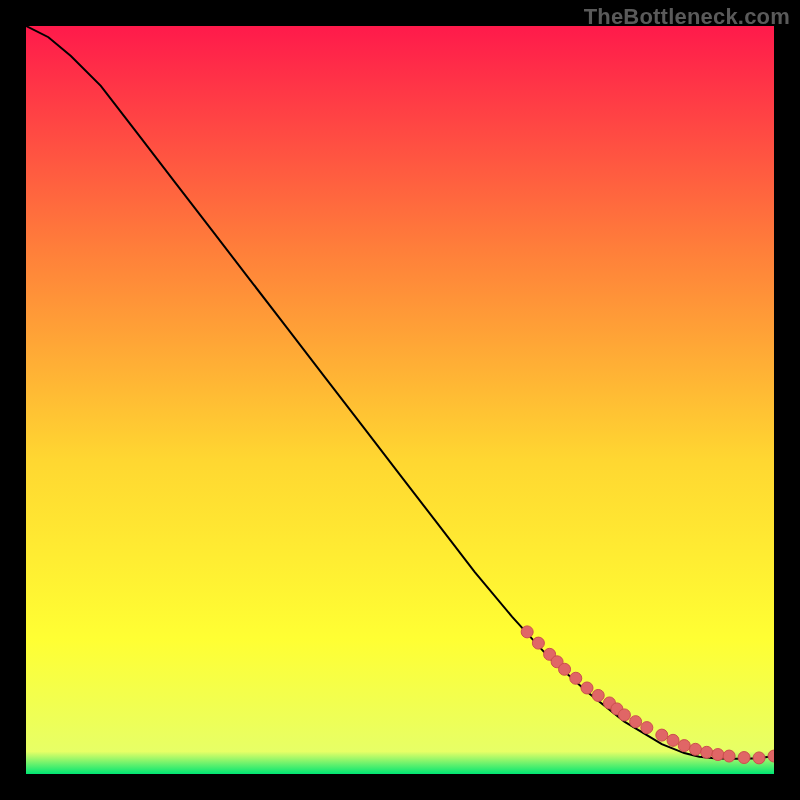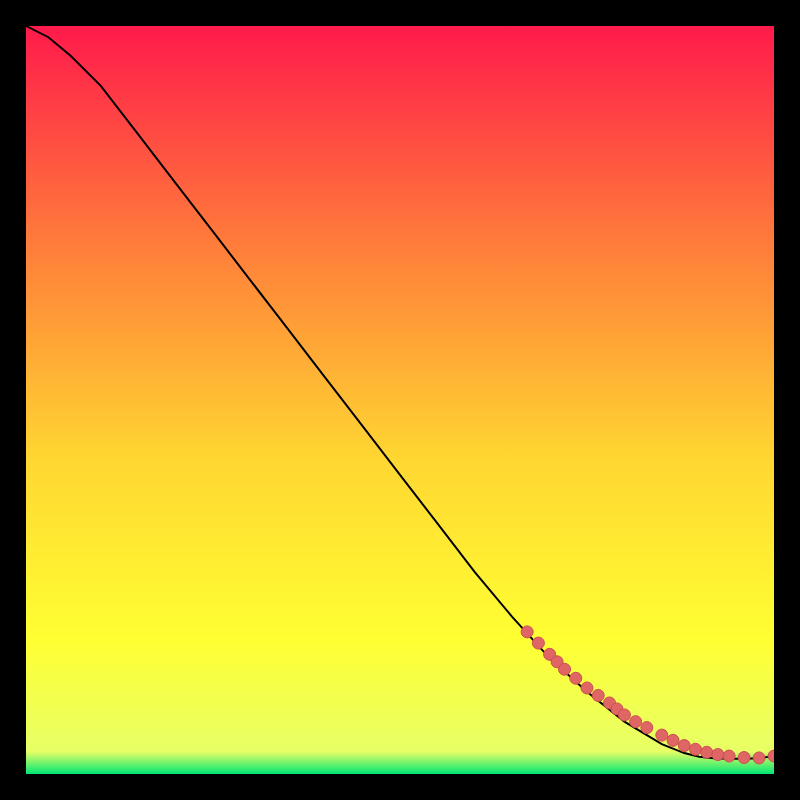--- a/index.html
+++ b/index.html
@@ -27,20 +27,21 @@
     font-weight: 600;
     color: #5a5a5a;
     letter-spacing: 0.2px;
   }
   svg { display: block; }
 </style>
 </head>
 <body>
 
 <div class="frame">
+  <div class="watermark">TheBottleneck.com</div>
   <svg class="plot" width="748" height="748" viewBox="0 0 748 748" preserveAspectRatio="none">
     <defs>
       <linearGradient id="bggrad" x1="0" y1="0" x2="0" y2="1">
         <stop id="g0" offset="0%" stop-color="#ff1a4b"></stop>
         <stop id="g1" offset="30%" stop-color="#ff7f3a"></stop>
         <stop id="g2" offset="58%" stop-color="#ffd731"></stop>
         <stop id="g3" offset="82%" stop-color="#ffff33"></stop>
         <stop id="g4" offset="97%" stop-color="#e7ff66"></stop>
         <stop id="g5" offset="100%" stop-color="#00e673"></stop>
       </linearGradient>

